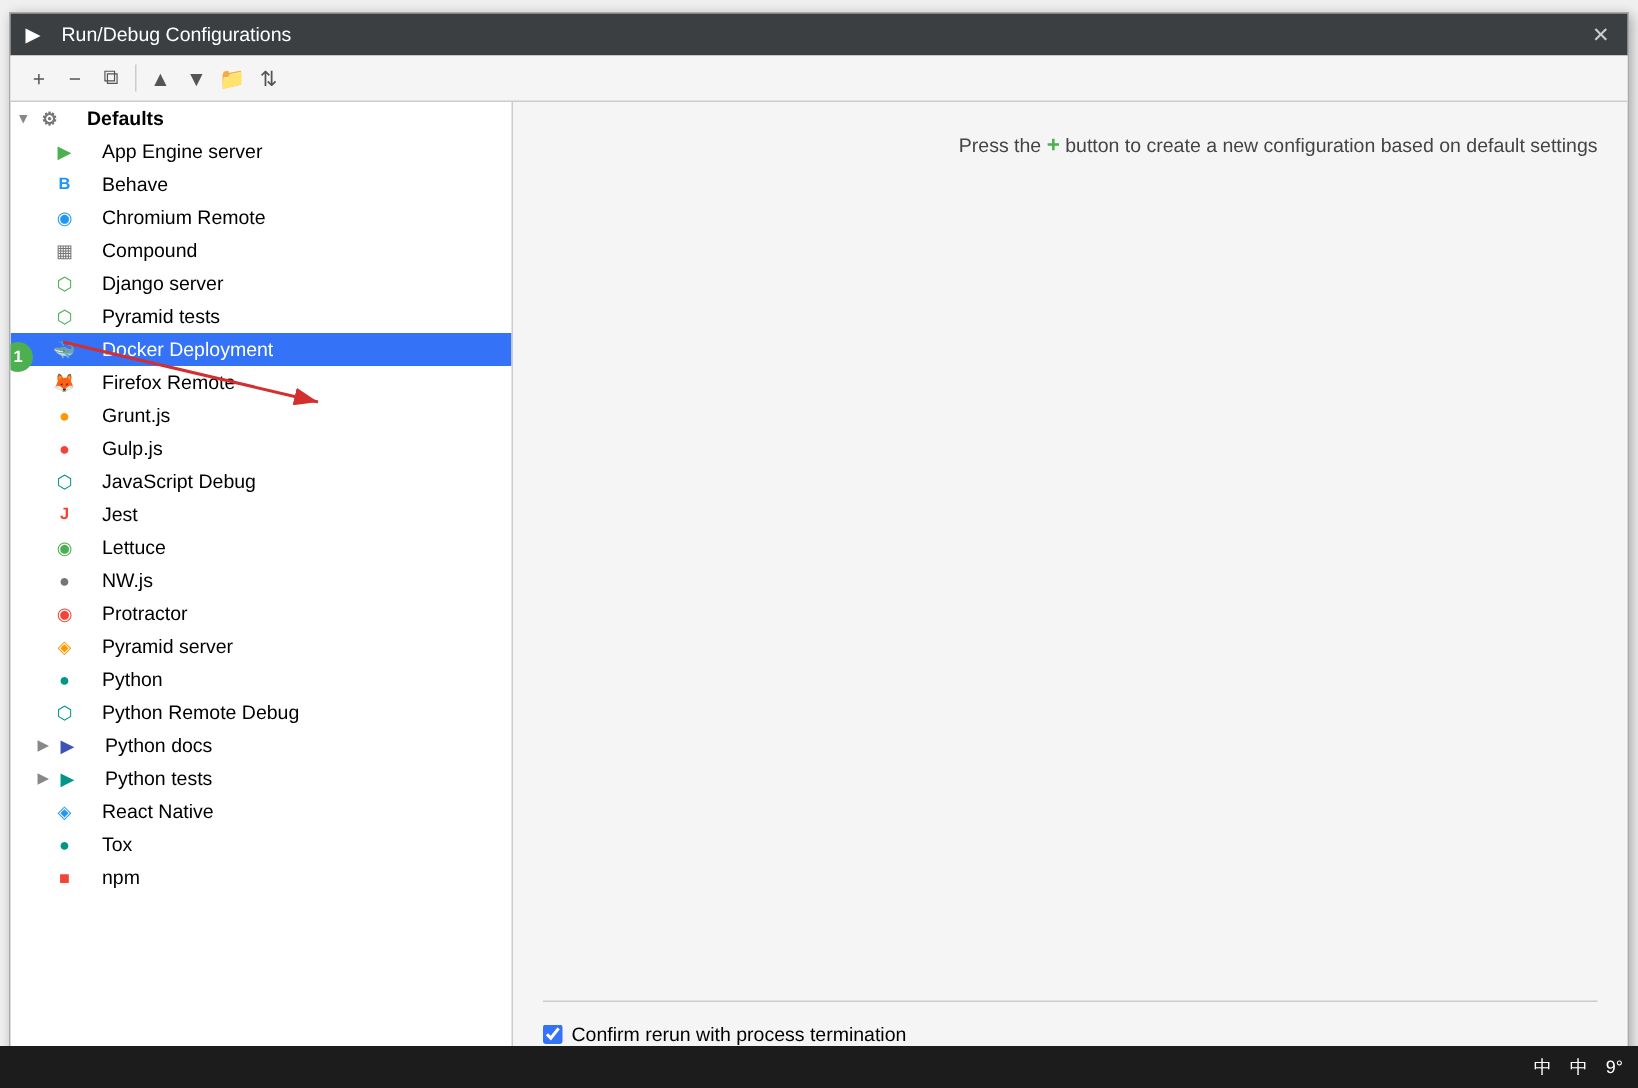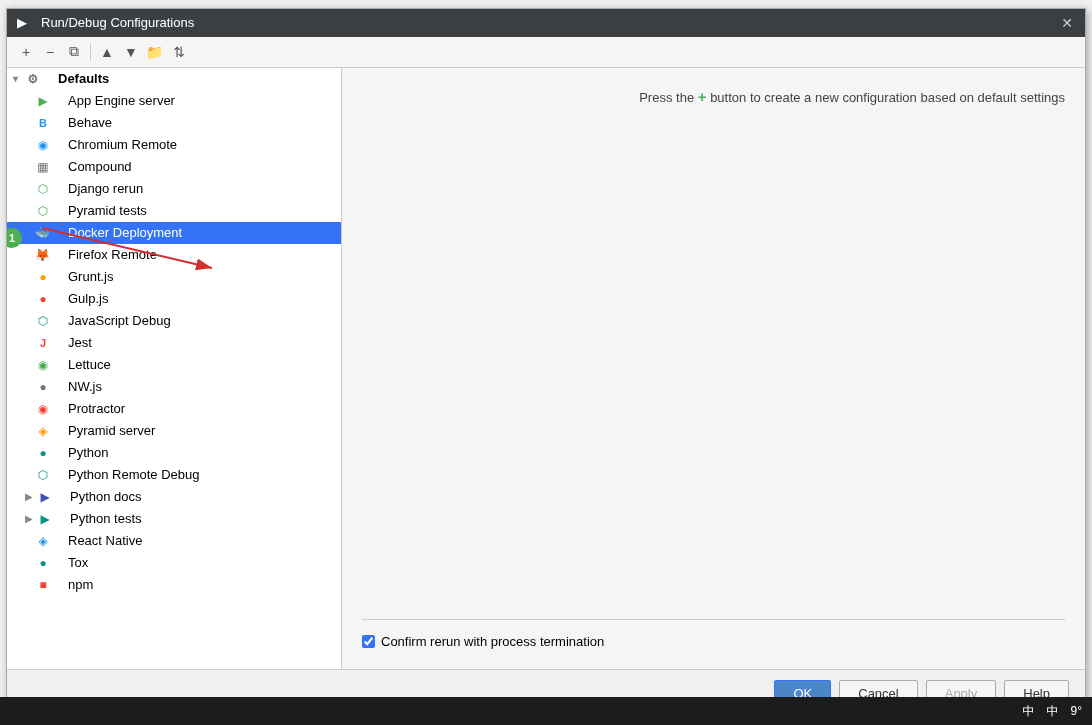--- a/index.html
+++ b/index.html
@@ -273,21 +273,21 @@
       <div class="tree-item" style="padding-left:28px">
         <span class="item-icon icon-blue">◉</span>
         <span class="item-label">Chromium Remote</span>
       </div>
       <div class="tree-item" style="padding-left:28px">
         <span class="item-icon icon-grey">▦</span>
         <span class="item-label">Compound</span>
       </div>
       <div class="tree-item" style="padding-left:28px">
         <span class="item-icon icon-green">⬡</span>
-        <span class="item-label">Django rerun</span>
+        <span class="item-label">Django server</span>
       </div>
       <div class="tree-item" style="padding-left:28px">
         <span class="item-icon icon-green">⬡</span>
         <span class="item-label">Pyramid tests</span>
       </div>
       <div class="tree-item selected" style="padding-left:28px">
         <span class="item-icon" style="color:#fff">🐳</span>
         <span class="item-label">Docker Deployment</span>
       </div>
       <div class="tree-item" style="padding-left:28px">
@@ -388,25 +388,19 @@
 
       <div class="bottom-options">
         <div class="checkbox-row">
           <input type="checkbox" id="rerun-confirm" checked="" style="">
           <label for="rerun-confirm">Confirm rerun with process termination</label>
         </div>
       </div>
     </div>
   </div>
 
-  <div class="dialog-footer">
-    <button class="footer-btn primary">OK</button>
-    <button class="footer-btn">Cancel</button>
-    <button class="footer-btn disabled">Apply</button>
-    <button class="footer-btn">Help</button>
-  </div>
 </div>
 
 <div style="position:fixed;bottom:0;left:0;right:0;height:28px;background:#1c1c1c;display:flex;align-items:center;justify-content:flex-end;padding:0 10px;gap:12px;">
   <span style="color:#fff;font-size:12px;">中</span>
   <span style="color:#fff;font-size:12px;">中</span>
   <span style="color:#fff;font-size:12px;">9°</span>
 </div>
 
 </body></html>

